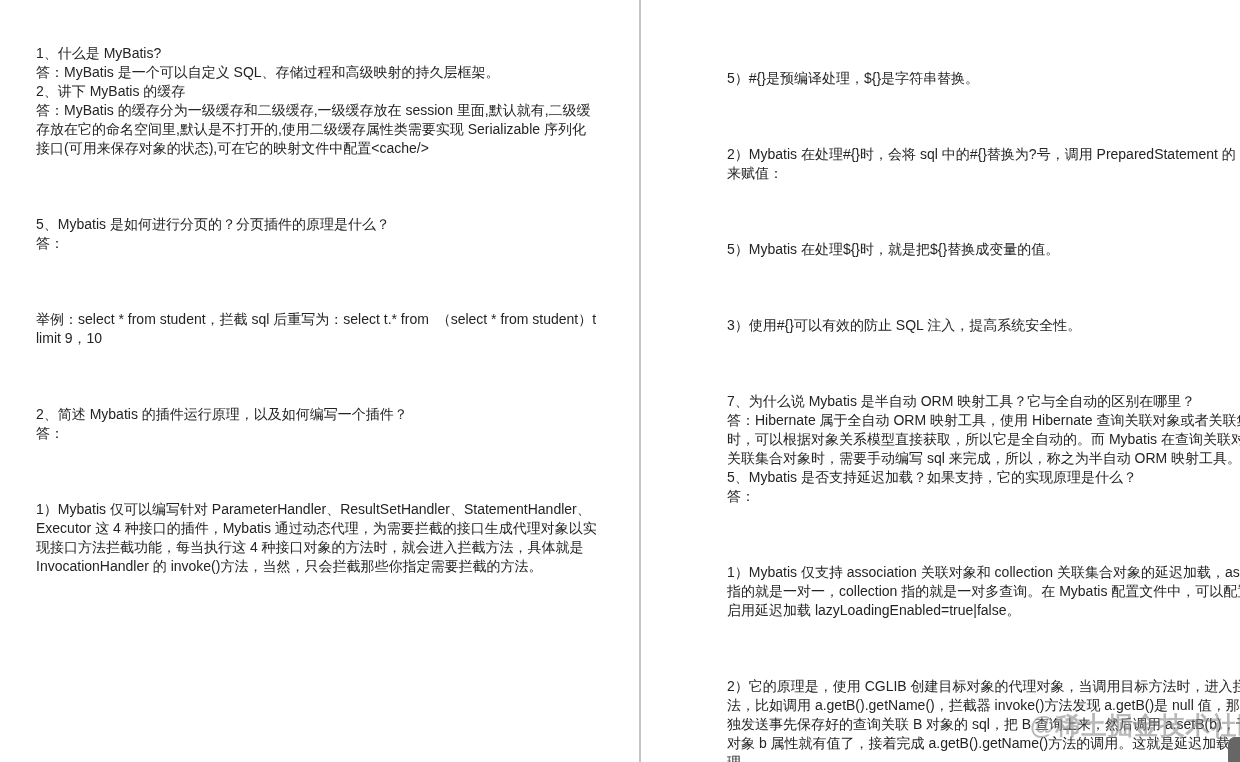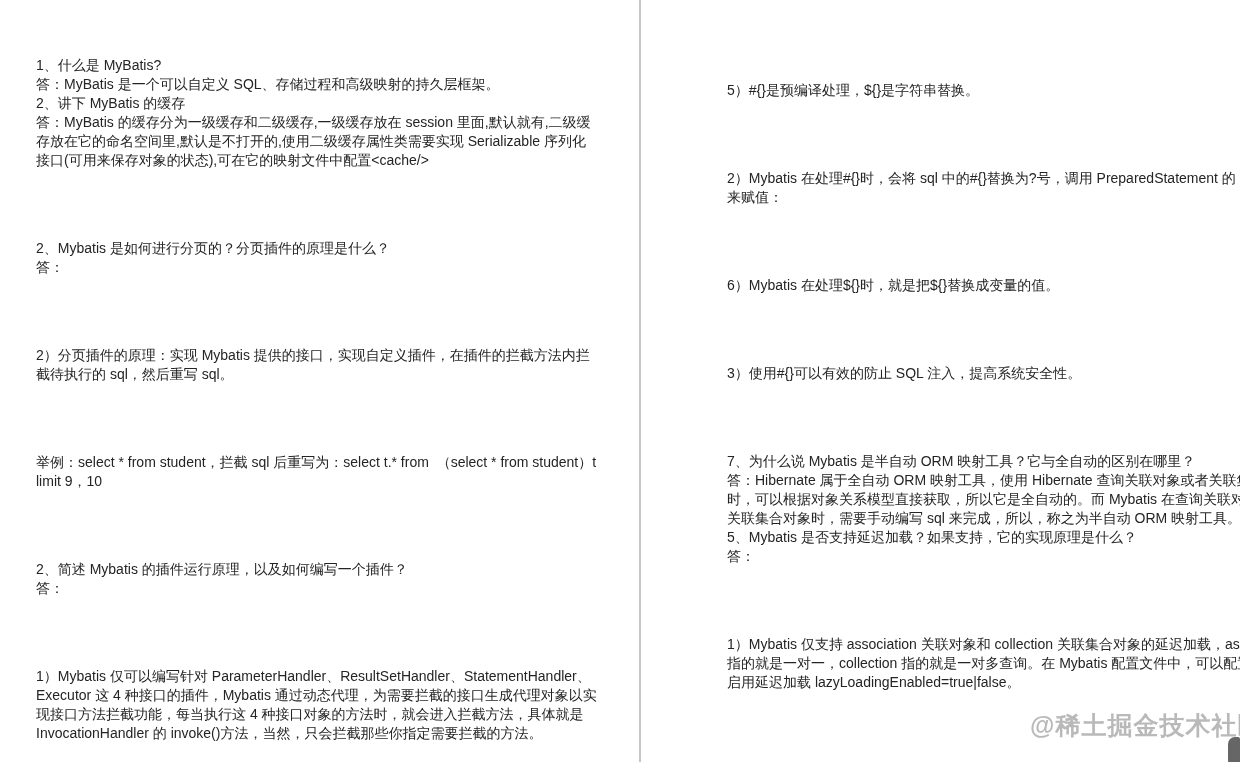--- a/index.html
+++ b/index.html
@@ -8,21 +8,21 @@
     background:#ffffff;
     font-family:"Liberation Sans", sans-serif;
   }
   .page{
     position:absolute;
     font-size:14px;line-height:19px;color:#242424;
     white-space:pre;overflow:hidden;
   }
   #left-page{left:36px;top:6px;width:596px;height:780px;}
   #right-page{left:727px;top:31px;width:513px;height:760px;}
-  .para{margin:12px 0 19px 0;}
+  .para{margin:0 0 19px 0;}
   .divider{
     position:absolute;left:639px;top:0;width:2px;height:762px;
     background:#c6c6c6;
   }
   .watermark{
     position:absolute;left:1030px;top:709px;
     font-size:25px;letter-spacing:1px;color:#8c8c8c;opacity:.6;
     white-space:nowrap;z-index:5;font-weight:600;
   }
   .scrollbar-thumb{
@@ -33,24 +33,22 @@
 </head>
 <body>
 
 <div class="page" id="left-page">
   <p class="para">1、什么是 MyBatis?
 答：MyBatis 是一个可以自定义 SQL、存储过程和高级映射的持久层框架。
 2、讲下 MyBatis 的缓存
 答：MyBatis 的缓存分为一级缓存和二级缓存,一级缓存放在 session 里面,默认就有,二级缓
 存放在它的命名空间里,默认是不打开的,使用二级缓存属性类需要实现 Serializable 序列化
 接口(可用来保存对象的状态),可在它的映射文件中配置&lt;cache/&gt;</p>
-  <p class="para">2、Mybatis 是如何进行分页的？分页插件的原理是什么？
+  <p class="para">5、Mybatis 是如何进行分页的？分页插件的原理是什么？
 答：</p>
-  <p class="para">2）分页插件的原理：实现 Mybatis 提供的接口，实现自定义插件，在插件的拦截方法内拦
-截待执行的 sql，然后重写 sql。</p>
   <p class="para">举例：select * from student，拦截 sql 后重写为：select t.* from  （select * from student）t
 limit 9，10</p>
   <p class="para">2、简述 Mybatis 的插件运行原理，以及如何编写一个插件？
 答：</p>
   <p class="para">1）Mybatis 仅可以编写针对 ParameterHandler、ResultSetHandler、StatementHandler、
 Executor 这 4 种接口的插件，Mybatis 通过动态代理，为需要拦截的接口生成代理对象以实
 现接口方法拦截功能，每当执行这 4 种接口对象的方法时，就会进入拦截方法，具体就是
 InvocationHandler 的 invoke()方法，当然，只会拦截那些你指定需要拦截的方法。</p>
   
   
@@ -58,21 +56,21 @@
   
   
 </div>
 
 <div class="divider"></div>
 
 <div class="page" id="right-page">
   <p class="para">5）#{}是预编译处理，${}是字符串替换。</p>
   <p class="para">2）Mybatis 在处理#{}时，会将 sql 中的#{}替换为?号，调用 PreparedStatement 的 set 方法
 来赋值：</p>
-  <p class="para">6）Mybatis 在处理${}时，就是把${}替换成变量的值。</p>
+  <p class="para">5）Mybatis 在处理${}时，就是把${}替换成变量的值。</p>
   <p class="para">3）使用#{}可以有效的防止 SQL 注入，提高系统安全性。</p>
   <p class="para">7、为什么说 Mybatis 是半自动 ORM 映射工具？它与全自动的区别在哪里？
 答：Hibernate 属于全自动 ORM 映射工具，使用 Hibernate 查询关联对象或者关联集合对象
 时，可以根据对象关系模型直接获取，所以它是全自动的。而 Mybatis 在查询关联对象或
 关联集合对象时，需要手动编写 sql 来完成，所以，称之为半自动 ORM 映射工具。
 5、Mybatis 是否支持延迟加载？如果支持，它的实现原理是什么？
 答：</p>
   <p class="para">1）Mybatis 仅支持 association 关联对象和 collection 关联集合对象的延迟加载，association
 指的就是一对一，collection 指的就是一对多查询。在 Mybatis 配置文件中，可以配置是否
 启用延迟加载 lazyLoadingEnabled=true|false。</p>

